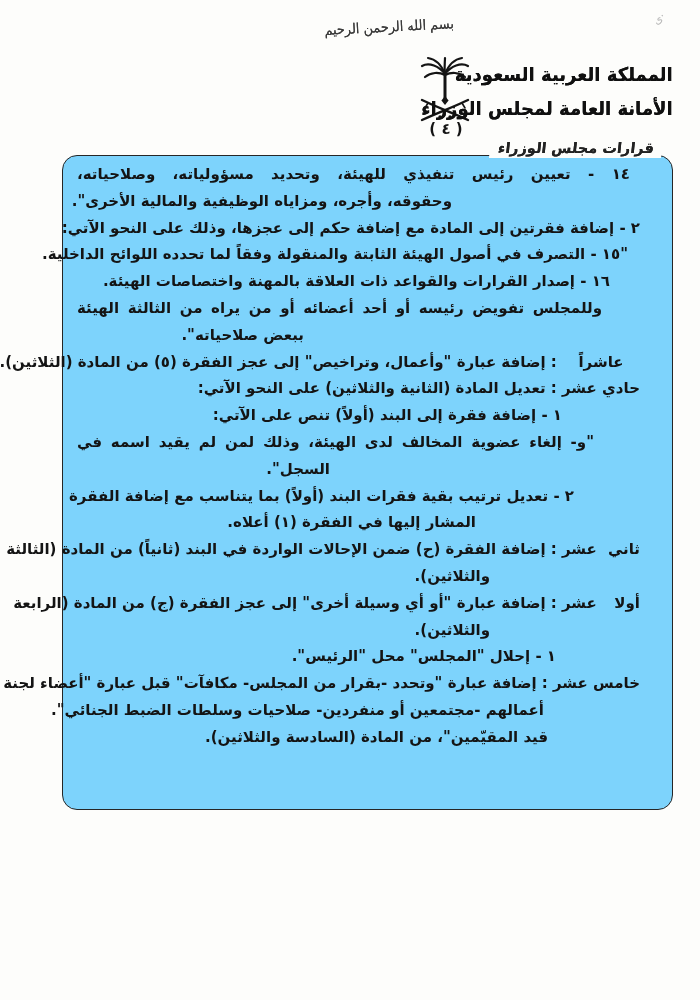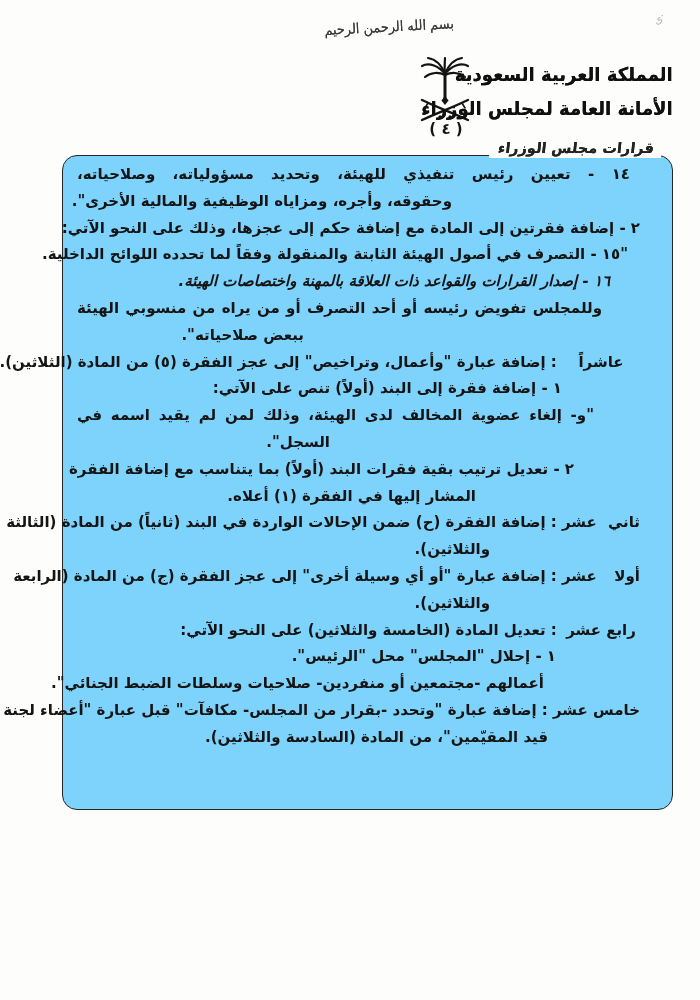--- a/index.html
+++ b/index.html
@@ -93,34 +93,34 @@
   </div>
 
   <div class="doctype">قرارات مجلس الوزراء</div>
 
   <div class="box">
     <div class="body-text">
         <div class="line just" style="padding-right: 10px;">١٤ - تعيين رئيس تنفيذي للهيئة، وتحديد مسؤولياته، وصلاحياته،</div>
         <div class="line" style="padding-right: 188px;">وحقوقه، وأجره، ومزاياه الوظيفية والمالية الأخرى".</div>
         <div class="line" style="padding-right: 0px;">٢ - إضافة فقرتين إلى المادة مع إضافة حكم إلى عجزها، وذلك على النحو الآتي:</div>
         <div class="line" style="padding-right: 12px;">"١٥ - التصرف في أصول الهيئة الثابتة والمنقولة وفقاً لما تحدده اللوائح الداخلية.</div>
-        <div class="line" style="padding-right: 30px; font-style: italic;">١٦ - إصدار القرارات والقواعد ذات العلاقة بالمهنة واختصاصات الهيئة.</div>
-        <div class="line just" style="padding-right: 38px;">وللمجلس تفويض رئيسه أو أحد التصرف أو من يراه من منسوبي الهيئة</div>
+        <div class="line" style="padding-right: 30px;">١٦ - إصدار القرارات والقواعد ذات العلاقة بالمهنة واختصاصات الهيئة.</div>
+        <div class="line just" style="padding-right: 38px;">وللمجلس تفويض رئيسه أو أحد أعضائه أو من يراه من الثالثة الهيئة</div>
         <div class="line" style="padding-right: 336px;">ببعض صلاحياته".</div>
         <div class="line" style="padding-right: 0px;"><span class="lbl">عاشراً</span> :  إضافة عبارة "وأعمال، وتراخيص" إلى عجز الفقرة (٥) من المادة (الثلاثين).</div>
+        <div class="line" style="padding-right: 0px;"><span class="lbl">حادي عشر</span> :  تعديل المادة (الثانية والثلاثين) على النحو الآتي:</div>
         <div class="line" style="padding-right: 78px; text-align: right;">١ - إضافة فقرة إلى البند (أولاً) تنص على الآتي:</div>
         <div class="line just" style="padding-right: 46px;">"و- إلغاء عضوية المخالف لدى الهيئة، وذلك لمن لم يقيد اسمه في</div>
         <div class="line" style="padding-right: 310px;">السجل".</div>
         <div class="line just" style="padding-right: 66px;">٢ - تعديل ترتيب بقية فقرات البند (أولاً) بما يتناسب مع إضافة الفقرة</div>
         <div class="line" style="padding-right: 164px;">المشار إليها في الفقرة (١) أعلاه.</div>
         <div class="line just" style="padding-right: 0px;"><span class="lbl">ثاني عشر</span> :  إضافة الفقرة (ح) ضمن الإحالات الواردة في البند (ثانياً) من المادة (الثالثة</div>
         <div class="line" style="padding-right: 150px;">والثلاثين).</div>
         <div class="line just" style="padding-right: 0px;"><span class="lbl">أولا عشر</span> :  إضافة عبارة "أو أي وسيلة أخرى" إلى عجز الفقرة (ج) من المادة (الرابعة</div>
         <div class="line" style="padding-right: 150px;">والثلاثين).</div>
-        <div class="line" style="padding-right: 0px;"><span class="lbl">رابع عشر</span> :  تعديل المادة (الخامسة والثلاثين) على النحو الآتي:</div>
         <div class="line" style="padding-right: 84px;">١ - إحلال "المجلس" محل "الرئيس".</div>
+        <div class="line just" style="padding-right: 0px;"><span class="lbl">خامس عشر</span> :  إضافة عبارة "وتحدد -بقرار من المجلس- مكافآت" قبل عبارة "أعضاء لجنة</div>
         <div class="line" style="padding-right: 96px;">أعمالهم -مجتمعين أو منفردين- صلاحيات وسلطات الضبط الجنائي".</div>
-        <div class="line just" style="padding-right: 0px;"><span class="lbl">خامس عشر</span> :  إضافة عبارة "وتحدد -بقرار من المجلس- مكافآت" قبل عبارة "أعضاء لجنة</div>
         <div class="line" style="padding-right: 92px;">قيد المقيّمين"، من المادة (السادسة والثلاثين).</div>
       </div>
   </div>
 
 </div>
 
 </body></html>

